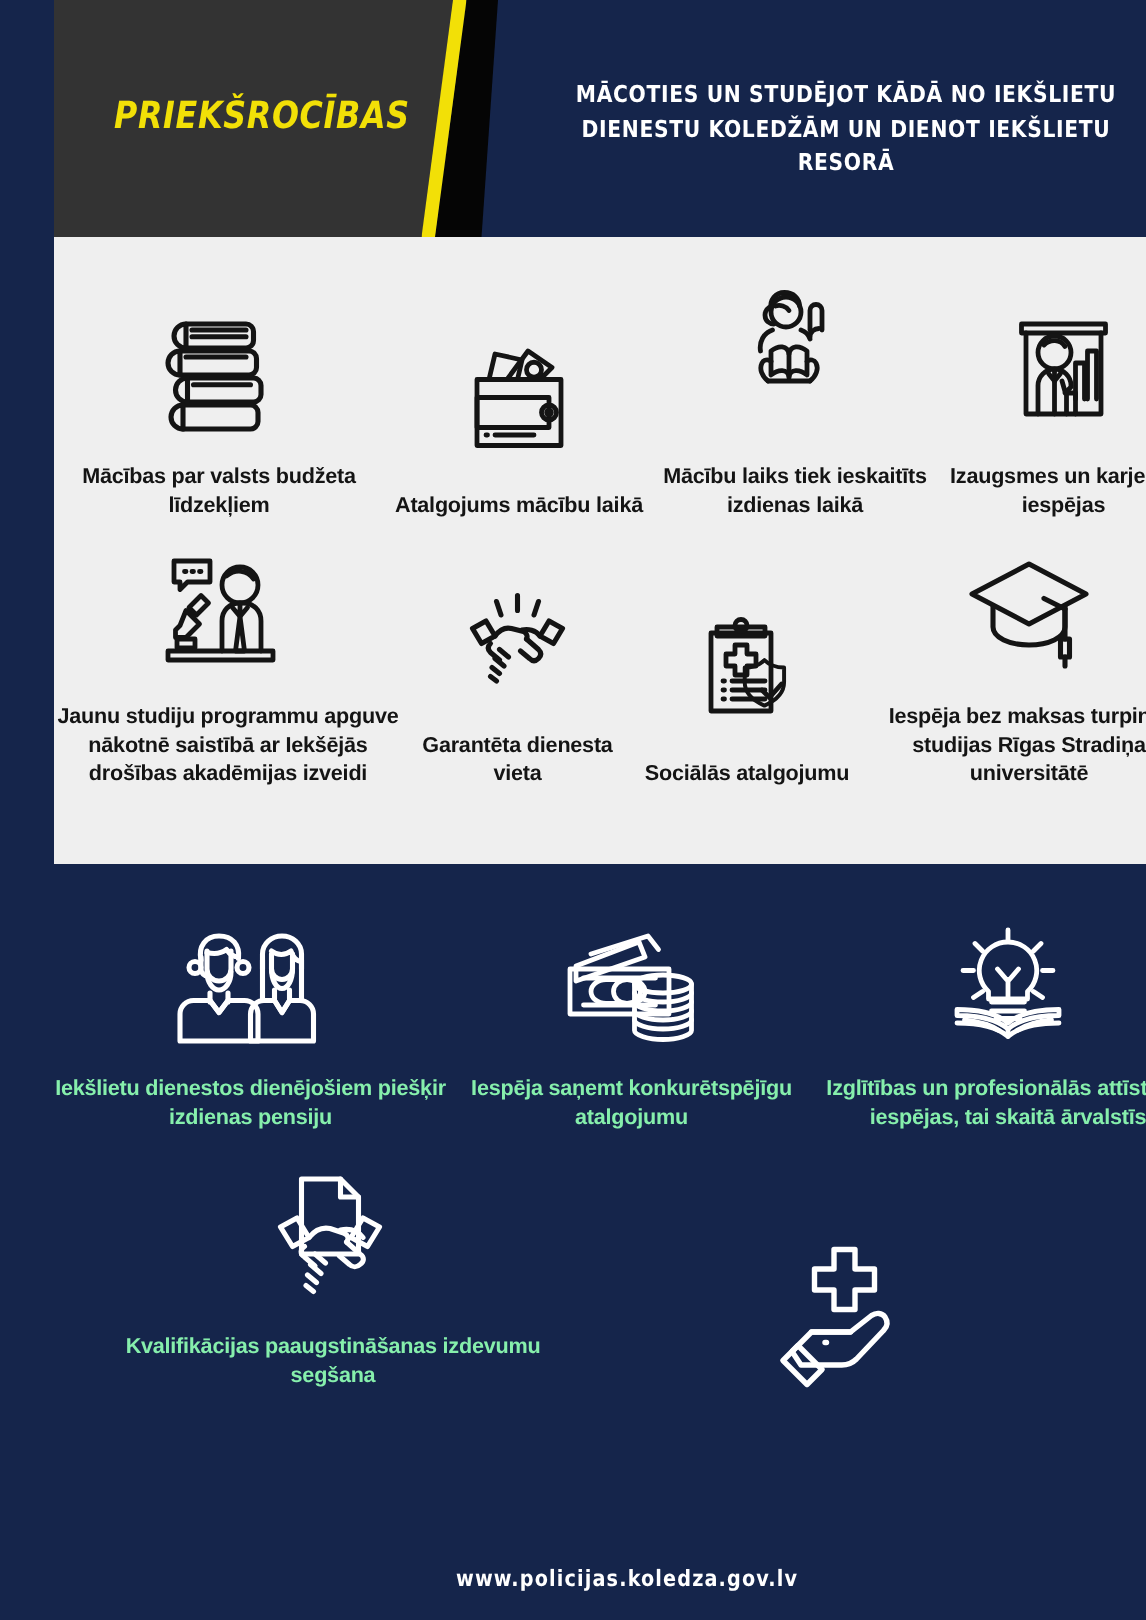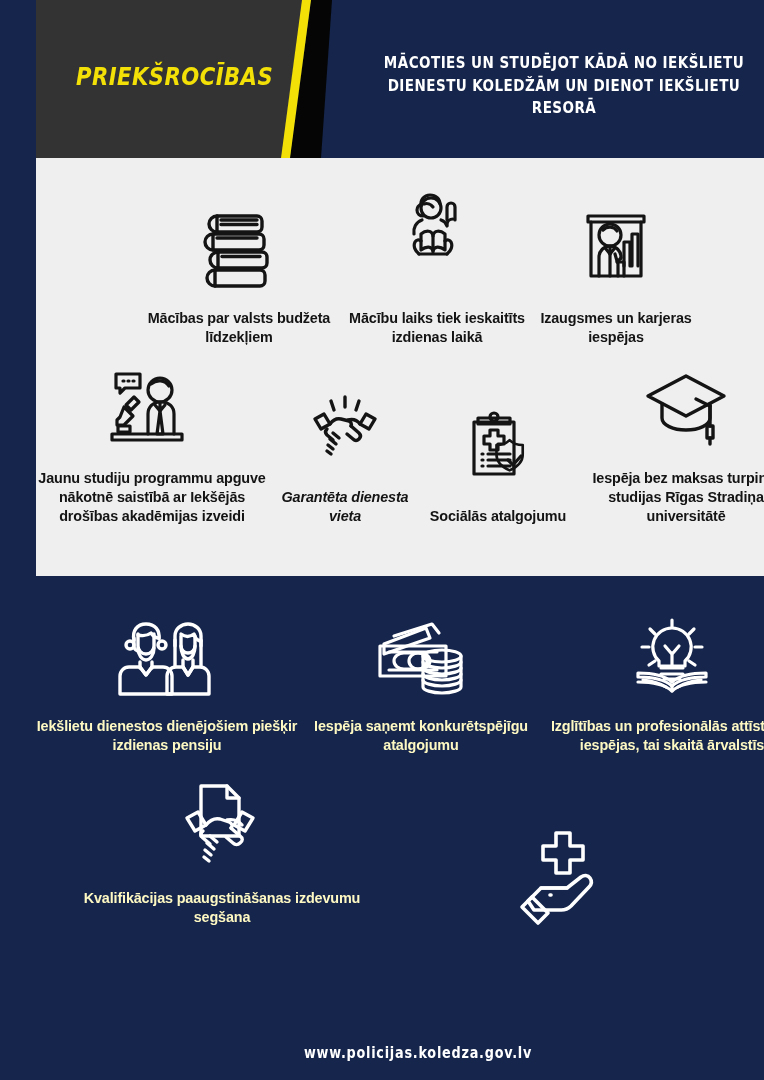--- a/index.html
+++ b/index.html
@@ -119,33 +119,33 @@
   }
   .cell .label {
     text-align: center;
     font-size: 14.4px;
     font-weight: bold;
     line-height: 1.34;
     margin-top: 11px;
     letter-spacing: -0.15px;
   }
   .light-section .label { color: #141414; }
-  .dark-section  .label { color: #fef9c3; }
+  .dark-section  .label { color: #86efac; }
 
   
   .lrow1 { padding-top: 22px; }
   .lrow1 .c0 { width: 214px; }
   .lrow1 .c1 { width: 186px; }
   .lrow1 .c2 { width: 182px; gap: 22px; }
   .lrow1 .c3 { width: 176px; }
 
   
   .lrow2 { padding-top: 14px; }
   .lrow2 .c0 { width: 230px; }
-  .lrow2 .c1 { width: 156px; font-style: italic; }
+  .lrow2 .c1 { width: 156px; }
   .lrow2 .c2 { width: 150px; }
   .lrow2 .c3 { width: 226px; }
 
   
   .drow1 { padding-top: 34px; }
   .drow1 .c0 { width: 262px; }
   .drow1 .c1 { width: 246px; }
   .drow1 .c2 { width: 256px; }
 
   
@@ -201,20 +201,35 @@
             <path d="M27 50h44a5 5 0 0 1 5 5v6a5 5 0 0 1-5 5H27z"></path>
             <path d="M27 50a4 4 0 0 0 0 16"></path>
             <path d="M31 54.5h38"></path>
             <path d="M24 68h45a5 5 0 0 1 5 5v6a5 5 0 0 1-5 5H24z"></path>
             <path d="M24 68a4 4 0 0 0 0 16"></path>
           </svg>
         </div>
         <div class="label">Mācības par valsts budžeta līdzekļiem</div>
       </div>
 
+      <div class="cell c1">
+        <div class="icon-wrap">
+          <svg width="96" height="96" viewBox="0 0 96 96" fill="none" stroke="#141414" stroke-width="3.2" stroke-linejoin="round" stroke-linecap="round">
+            <path d="M28 32l4-17 18 4-3 13"></path>
+            <path d="M40 32l14-19 16 11-8 8"></path>
+            <circle cx="58" cy="25.5" r="5"></circle>
+            <path d="M20 32h56v44H20z"></path>
+            <path d="M20 44h48v20H20z"></path>
+            <circle cx="68" cy="54" r="5"></circle>
+            <circle cx="68" cy="54" r="1.6"></circle>
+            <path d="M26 69h1M32 69h26"></path>
+          </svg>
+        </div>
+        <div class="label">Atalgojums mācību laikā</div>
+      </div>
 
       <div class="cell c2">
         <div class="icon-wrap">
           <svg width="96" height="96" viewBox="0 0 96 96" fill="none" stroke="#141414" stroke-width="3.2" stroke-linejoin="round" stroke-linecap="round">
             <path d="M32 26c-1-6 3-11 9-11 6 0 10 4 10 9"></path>
             <path d="M33 24c-3 1-5 3-5 6 0 4 3 6 6 6"></path>
             <circle cx="42" cy="28" r="10"></circle>
             <path d="M35 24c3-1 7 0 9 3"></path>
             <path d="M33 40c-6 2-9 8-8 14"></path>
             <path d="M52 40c3 1 5 3 6 6"></path>

